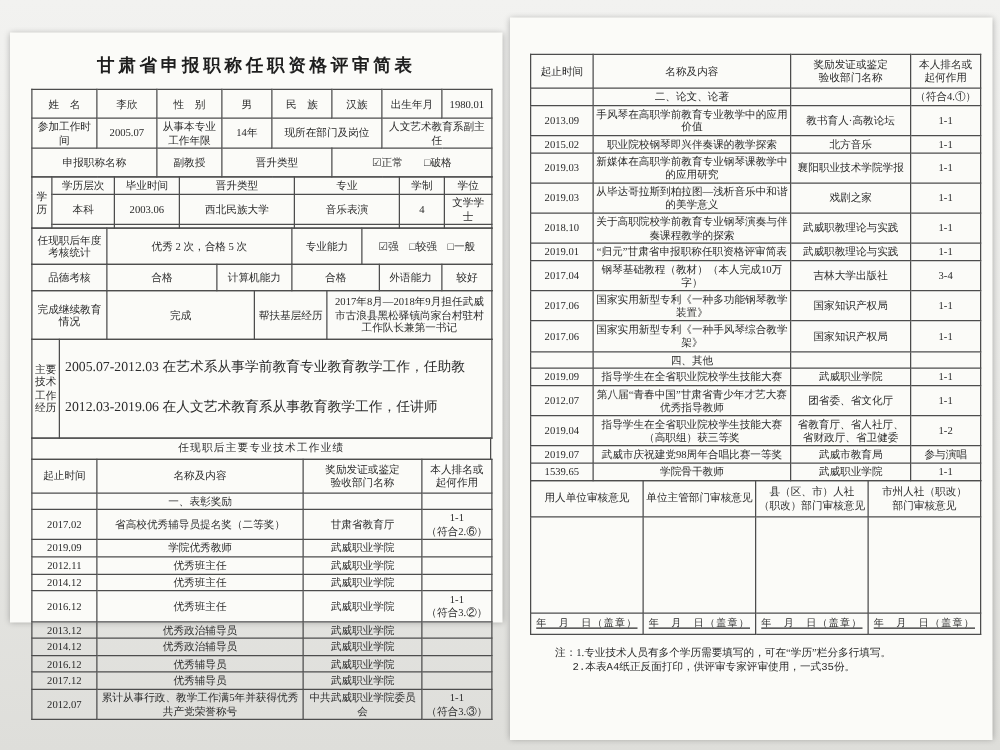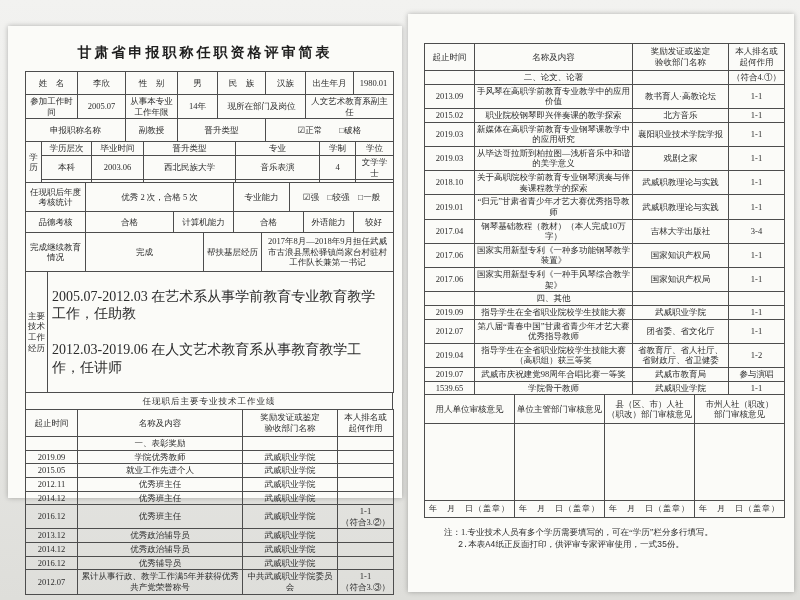--- a/index.html
+++ b/index.html
@@ -28,24 +28,24 @@
     white-space:pre-line;overflow:hidden;color:#2b2b2b;
   }
   .w1{width:368px;} .w2{width:360px;}
   td.left{text-align:left;}
   td.vert{word-break:break-all;line-height:1.5;padding:1px 3px;}
   td.cat{font-weight:bold;text-align:left;}
   .basic td{height:20px;margin-left:48px;}
   .bar td{font-weight:bold;font-size:9px;height:14px;letter-spacing:1px;}
   .ach td{font-size:8.5px;padding:1px 3px;}
   .ach .head td{font-size:8.5px;height:24px;}
-  .exp-line{font-size:14px;text-align:left;margin:4px 2px;}
+  .exp-line{font-size:11px;text-align:left;margin:4px 2px;}
   .review .rh td{height:26px;font-size:8.5px;}
   .review .rbody td{height:74px;}
-  .review .rdate td{height:14px;font-size:8px;letter-spacing:1px;}
+  .review .rdate td{height:14px;font-size:8px;letter-spacing:1px;text-decoration:underline;}
   .notes{margin:8px 0 0 20px;font-size:8.5px;line-height:1.5;color:#2b2b2b;}
   .notes .n2{margin-left:14px;font-family:Liberation Mono, monospace;}
 </style>
 </head>
 <body>
 
 <div class="canvas">
 
   <div class="page page-left">
     <div class="doc-title">甘肃省申报职称任职资格评审简表</div>
@@ -226,32 +226,33 @@
         </tr>
         </tbody>
           <tbody id="ach1-body">
             <tr>
               <td></td>
               <td class="cat">一、表彰奖励</td>
               <td></td>
               <td></td>
             </tr>
             <tr>
+              <td>2017.02</td>
+              <td class="left">省高校优秀辅导员提名奖（二等奖）</td>
+              <td>甘肃省教育厅</td>
+              <td>1-1
+（符合2.⑥）</td>
+            </tr>
+            <tr>
               <td>2019.09</td>
               <td class="left">学院优秀教师</td>
               <td>武威职业学院</td>
               <td></td>
             </tr>
             <tr>
-              <td>2015.05</td>
-              <td class="left">就业工作先进个人</td>
-              <td>武威职业学院</td>
-              <td></td>
-            </tr>
-            <tr>
               <td>2012.11</td>
               <td class="left">优秀班主任</td>
               <td>武威职业学院</td>
               <td></td>
             </tr>
             <tr>
               <td>2014.12</td>
               <td class="left">优秀班主任</td>
               <td>武威职业学院</td>
               <td></td>
@@ -270,20 +271,26 @@
               <td></td>
             </tr>
             <tr>
               <td>2014.12</td>
               <td class="left">优秀政治辅导员</td>
               <td>武威职业学院</td>
               <td></td>
             </tr>
             <tr>
               <td>2016.12</td>
+              <td class="left">优秀辅导员</td>
+              <td>武威职业学院</td>
+              <td></td>
+            </tr>
+            <tr>
+              <td>2017.12</td>
               <td class="left">优秀辅导员</td>
               <td>武威职业学院</td>
               <td></td>
             </tr>
             <tr>
               <td>2012.07</td>
               <td class="left">累计从事行政、教学工作满5年并获得优秀共产党荣誉称号</td>
               <td>中共武威职业学院委员会</td>
               <td>1-1
 （符合3.③）</td>
@@ -346,21 +353,21 @@
               <td>1-1</td>
             </tr>
             <tr>
               <td>2018.10</td>
               <td class="left">关于高职院校学前教育专业钢琴演奏与伴奏课程教学的探索</td>
               <td>武威职教理论与实践</td>
               <td>1-1</td>
             </tr>
             <tr>
               <td>2019.01</td>
-              <td class="left">“归元”甘肃省青少年才艺大赛优秀指导教师</td>
+              <td class="left">“归元”甘肃省申报职称任职资格评审简表</td>
               <td>武威职教理论与实践</td>
               <td>1-1</td>
             </tr>
             <tr>
               <td>2017.04</td>
               <td class="left">钢琴基础教程（教材）（本人完成10万字）</td>
               <td>吉林大学出版社</td>
               <td>3-4</td>
             </tr>
             <tr>

